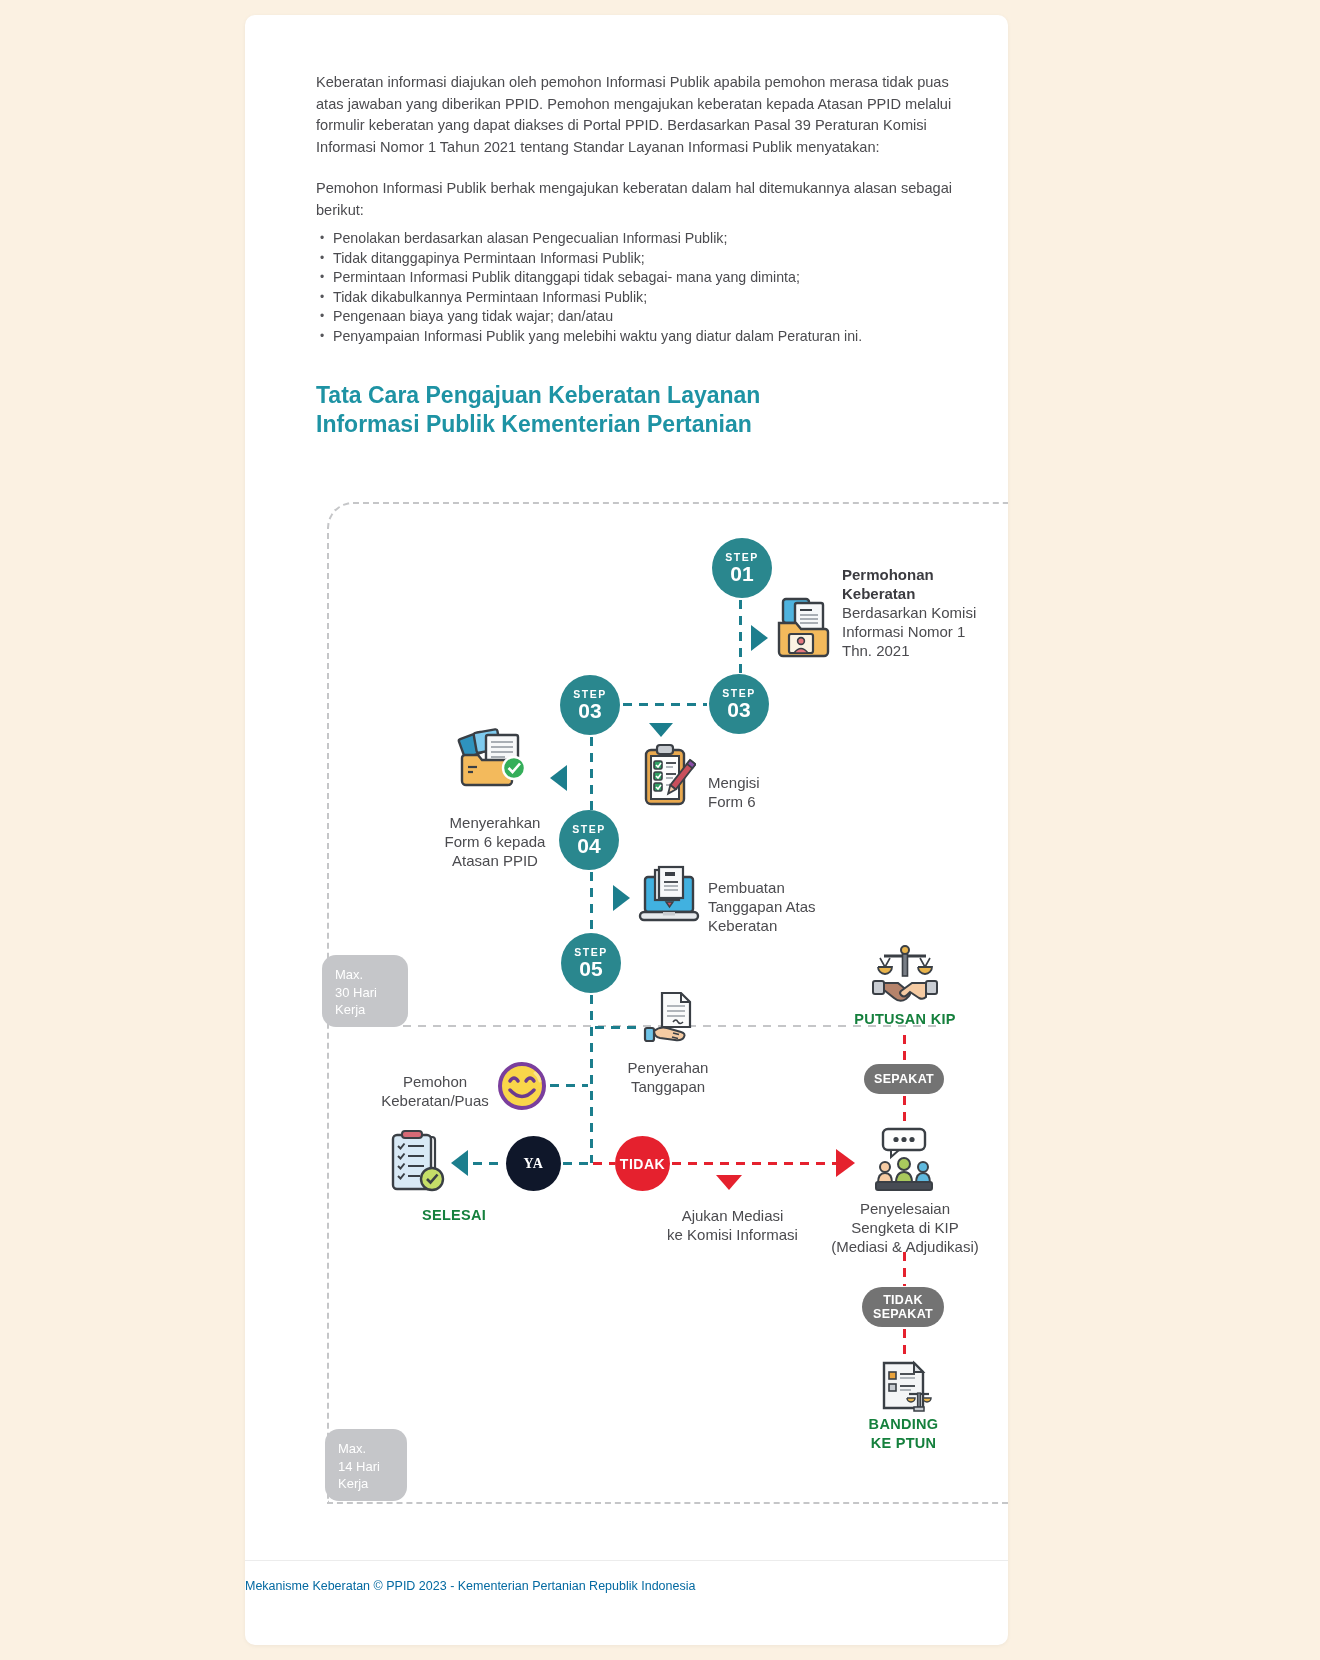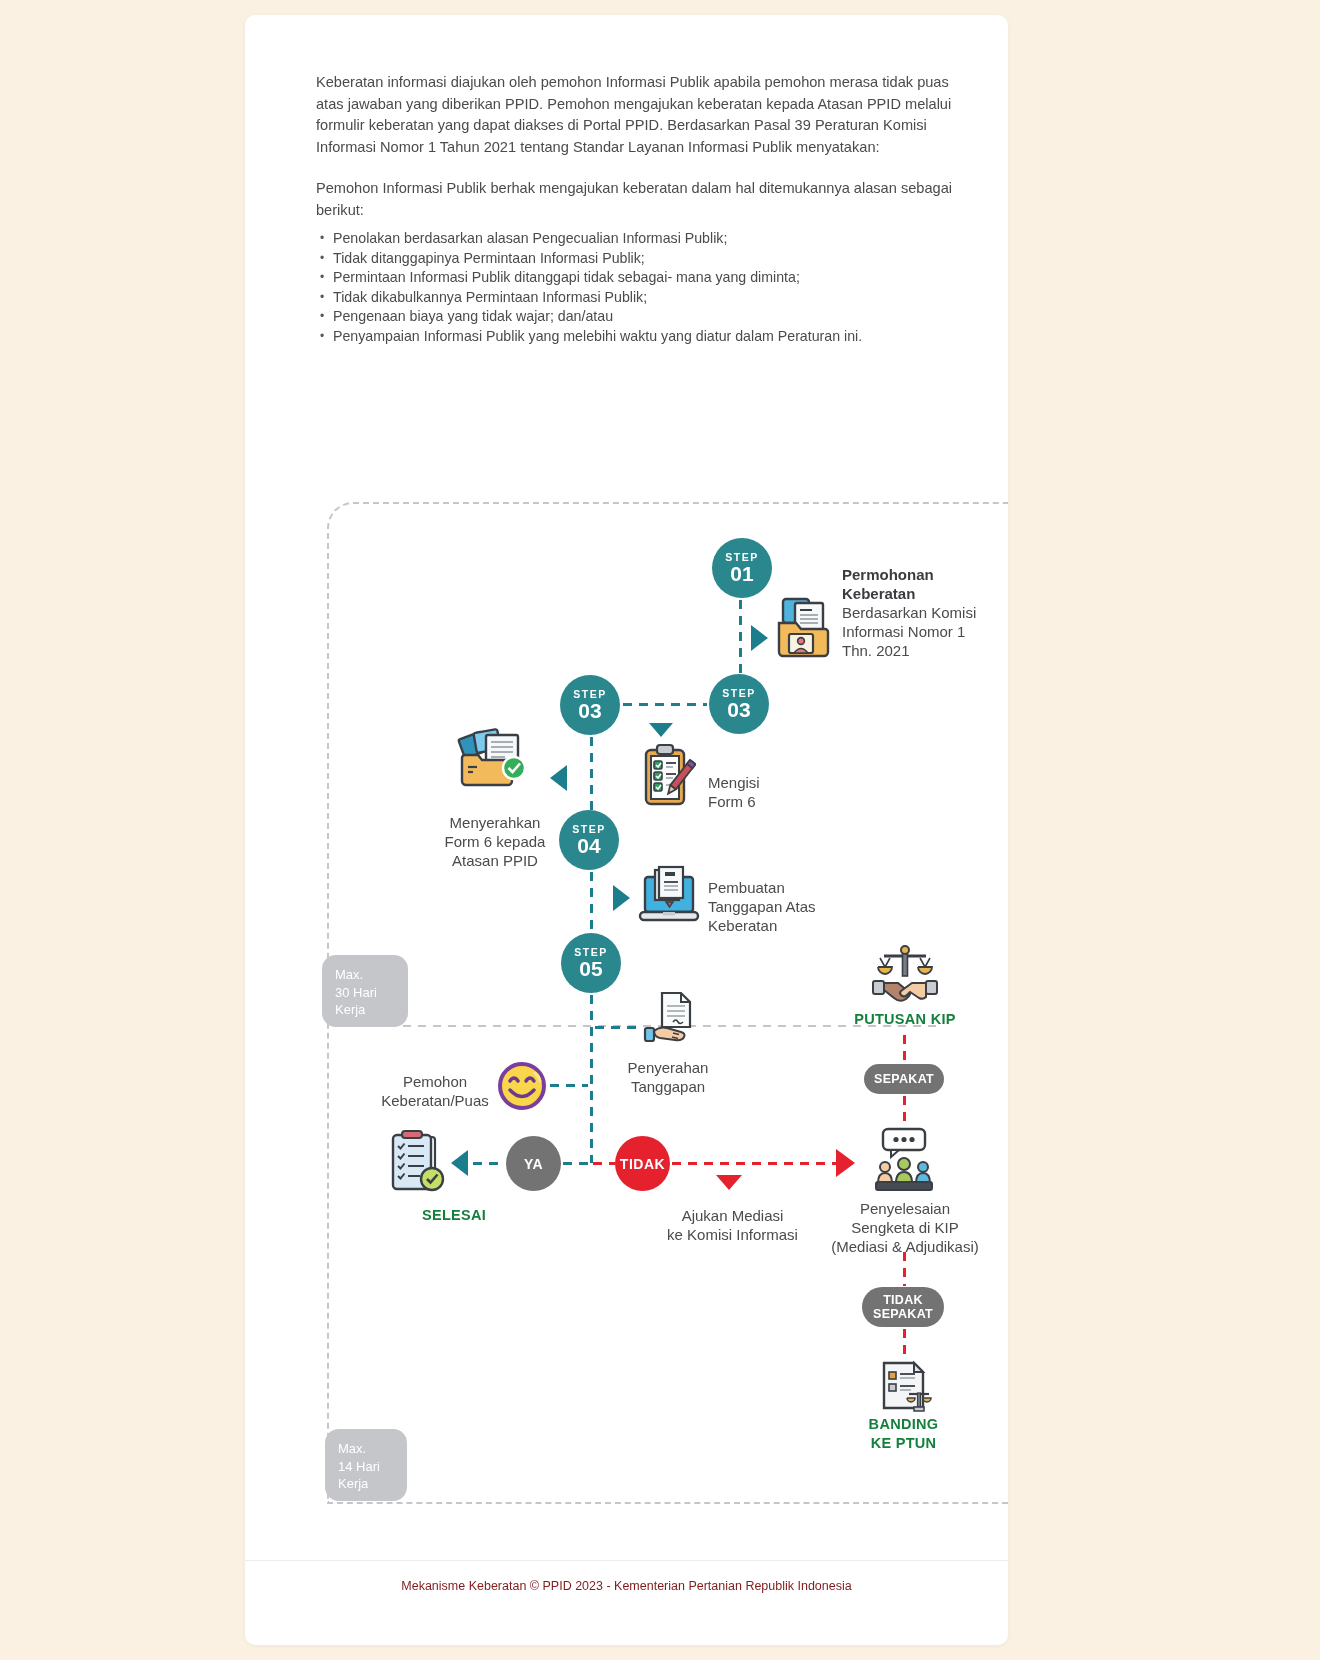--- a/index.html
+++ b/index.html
@@ -54,51 +54,55 @@
 
   .flow-label{position:absolute;font-size:15px;line-height:19px;color:#4B4B4F;z-index:2;}
   .flow-label.center{text-align:center;}
   .flow-label .bold div{font-weight:700;color:#3B3B40;}
   .flow-label.strong div{font-weight:700;color:#15803d;letter-spacing:0.3px;}
 
   .decision{
     position:absolute;width:55px;height:55px;border-radius:50%;color:#fff;z-index:2;
     display:flex;align-items:center;justify-content:center;font-weight:800;font-size:14px;letter-spacing:0.5px;
   }
-  .decision.yes{background:#737373;}
+  .decision.yes{background:#0f172a;font-family:Liberation Serif, serif;}
   .decision.no{background:#E5212E;}
 
   .pill{
     position:absolute;background:#737373;color:#fff;border-radius:18px;z-index:2;
     display:flex;flex-direction:column;align-items:center;justify-content:center;
     font-weight:800;font-size:12.5px;line-height:14px;letter-spacing:0.3px;text-align:center;
   }
   .gbadge{
     position:absolute;background:#C5C6C9;color:#fff;border-radius:14px;z-index:3;
     font-size:13px;line-height:17.5px;padding:11px 0 0 13px;box-sizing:border-box;
   }
   .icon{position:absolute;z-index:2;}
   .footer-divider{position:absolute;left:0;top:1545px;width:100%;border-top:1px solid #ECECEC;}
-  .footer{position:absolute;left:0;top:1564px;width:100%;text-align:center;font-size:12.5px;color:#7f1d1d;}
+  .footer{position:absolute;left:0;top:1564px;width:100%;font-size:12.5px;color:#0369a1;}
 </style>
 </head>
 <body>
 
 <div class="card">
 
   <p class="para p1">Keberatan informasi diajukan oleh pemohon Informasi Publik apabila pemohon merasa tidak puas atas jawaban yang diberikan PPID. Pemohon mengajukan keberatan kepada Atasan PPID melalui formulir keberatan yang dapat diakses di Portal PPID. Berdasarkan Pasal 39 Peraturan Komisi Informasi Nomor 1 Tahun 2021 tentang Standar Layanan Informasi Publik menyatakan:</p>
   <p class="para p2">Pemohon Informasi Publik berhak mengajukan keberatan dalam hal ditemukannya alasan sebagai berikut:</p>
   <div class="bullets">
       <div>Penolakan berdasarkan alasan Pengecualian Informasi Publik;</div>
       <div>Tidak ditanggapinya Permintaan Informasi Publik;</div>
       <div>Permintaan Informasi Publik ditanggapi tidak sebagai- mana yang diminta;</div>
       <div>Tidak dikabulkannya Permintaan Informasi Publik;</div>
       <div>Pengenaan biaya yang tidak wajar; dan/atau</div>
       <div>Penyampaian Informasi Publik yang melebihi waktu yang diatur dalam Peraturan ini.</div>
     </div>
+  <h1 class="heading">
+      <div>Tata Cara Pengajuan Keberatan Layanan</div>
+      <div>Informasi Publik Kementerian Pertanian</div>
+    </h1>
 
   <div class="diagram">
     <div class="region"></div>
     <div class="dh gray" style="left:158px;top:550px;width:537px;"></div>
     <div class="gbadge" style="left:77px;top:480px;width:86px;height:72px;">
         <div>Max.</div>
         <div>30 Hari</div>
         <div>Kerja</div>
       </div>
     <div class="gbadge" style="left:80px;top:954px;width:82px;height:72px;">

